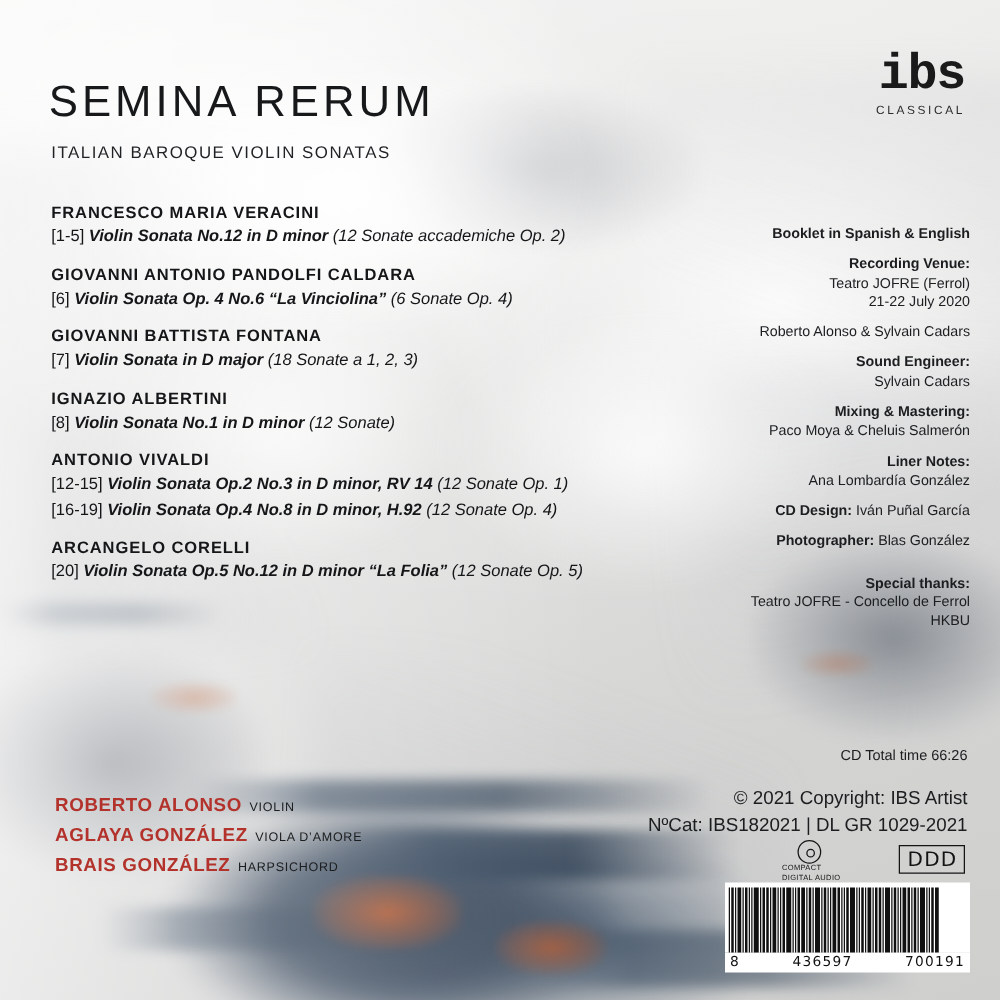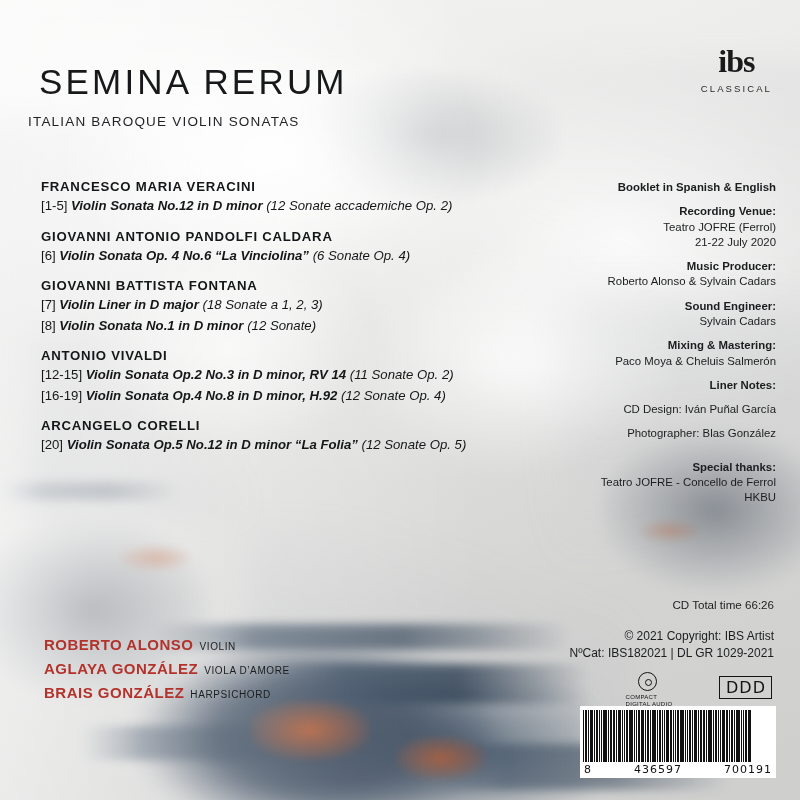--- a/index.html
+++ b/index.html
@@ -86,58 +86,57 @@
   }
   
   .logo {
     position: absolute;
     right: 28px;
     top: 42px;
     text-align: right;
     color: #1a1a1a;
   }
   .logo-mark {
-    font-family: Liberation Serif, serif;
+    font-family: Liberation Mono, monospace;
     font-weight: bold;
-    font-size: 32px;
+    font-size: 40px;
     letter-spacing: -1px;
     line-height: 38px;
-    text-align: center;
   }
   .logo-sub {
     font-size: 9.5px;
     letter-spacing: 2.1px;
     margin-top: 3px;
     color: #2a2a2a;
   }
 
   
   .title {
     position: absolute;
     left: 39px;
     top: 62px;
     font-size: 35px;
     letter-spacing: 3.2px;
     color: #16181a;
     font-weight: 400;
   }
   .subtitle {
     position: absolute;
-    left: 28px;
+    left: 41px;
     top: 114px;
     font-size: 13.5px;
     letter-spacing: 1.2px;
     color: #1f2124;
   }
 
   
   .tracklist {
     position: absolute;
     left: 41px;
-    top: 165px;
+    top: 148px;
     width: 540px;
   }
   .composer {
     font-size: 13.2px;
     font-weight: bold;
     letter-spacing: .75px;
     color: #141618;
     margin-top: 14px;
   }
   .work {
@@ -180,38 +179,38 @@
     top: 180px;
     width: 225px;
     text-align: right;
     color: #1b1d1f;
     font-size: 11.4px;
     line-height: 1.34;
   }
   .cr-block { margin-bottom: 9px; }
   .cr-head { font-weight: bold; }
   .cr-line { }
-  .cr-inline-head { font-weight: normal; }
+  .cr-inline-head { font-weight: bold; }
 
   .cdtime {
     position: absolute;
     right: 26px;
     top: 598px;
     width: 240px;
     text-align: right;
     font-size: 11.6px;
     color: #1b1d1f;
   }
   .copyright {
     position: absolute;
     right: 26px;
     top: 628px;
     width: 260px;
     text-align: right;
-    font-size: 12px;
+    font-size: 15px;
     color: #1b1d1f;
     line-height: 1.45;
   }
 
   
   .cd-logo {
     position: absolute;
     right: 120px;
     top: 672px;
     width: 66px;
@@ -335,31 +334,32 @@
         <div class="work"><span class="idx">[1-5]</span> <span class="bold">Violin Sonata No.12 in D minor</span> <span class="ital">(12 Sonate accademiche Op. 2)</span></div>
       </div>
 
       <div>
         <div class="composer">GIOVANNI ANTONIO PANDOLFI CALDARA</div>
         <div class="work"><span class="idx">[6]</span> <span class="bold">Violin Sonata Op. 4 No.6 “La Vinciolina”</span> <span class="ital">(6 Sonate Op. 4)</span></div>
       </div>
 
       <div>
         <div class="composer">GIOVANNI BATTISTA FONTANA</div>
-        <div class="work"><span class="idx">[7]</span> <span class="bold">Violin Liner in D major</span> <span class="ital">(18 Sonate a 1, 2, 3)</span></div>
-      </div>
-
-      <div>
+        <div class="work"><span class="idx">[7]</span> <span class="bold">Violin Sonata in D major</span> <span class="ital">(18 Sonate a 1, 2, 3)</span></div>
+      </div>
+
+      <div>
+        <div class="composer">IGNAZIO ALBERTINI</div>
         <div class="work"><span class="idx">[8]</span> <span class="bold">Violin Sonata No.1 in D minor</span> <span class="ital">(12 Sonate)</span></div>
       </div>
 
 
       <div>
         <div class="composer">ANTONIO VIVALDI</div>
-        <div class="work"><span class="idx">[12-15]</span> <span class="bold">Violin Sonata Op.2 No.3 in D minor, RV 14</span> <span class="ital">(11 Sonate Op. 2)</span></div>
+        <div class="work"><span class="idx">[12-15]</span> <span class="bold">Violin Sonata Op.2 No.3 in D minor, RV 14</span> <span class="ital">(12 Sonate Op. 1)</span></div>
       </div>
 
       <div>
         <div class="work"><span class="idx">[16-19]</span> <span class="bold">Violin Sonata Op.4 No.8 in D minor, H.92</span> <span class="ital">(12 Sonate Op. 4)</span></div>
       </div>
 
       <div>
         <div class="composer">ARCANGELO CORELLI</div>
         <div class="work"><span class="idx">[20]</span> <span class="bold">Violin Sonata Op.5 No.12 in D minor “La Folia”</span> <span class="ital">(12 Sonate Op. 5)</span></div>
       </div>
@@ -381,33 +381,33 @@
     <div class="credits">
       <div class="cr-block">
         <div class="cr-head">Booklet in Spanish &amp; English</div>
       </div>
       <div class="cr-block">
         <div class="cr-head">Recording Venue:</div>
         <div class="cr-line">Teatro JOFRE (Ferrol)</div>
         <div class="cr-line">21-22 July 2020</div>
       </div>
       <div class="cr-block">
-        <div class="cr-head">Music Producer:</div>
         <div class="cr-line">Roberto Alonso &amp; Sylvain Cadars</div>
       </div>
       <div class="cr-block">
         <div class="cr-head">Sound Engineer:</div>
         <div class="cr-line">Sylvain Cadars</div>
       </div>
       <div class="cr-block">
         <div class="cr-head">Mixing &amp; Mastering:</div>
         <div class="cr-line">Paco Moya &amp; Cheluis Salmerón</div>
       </div>
       <div class="cr-block">
         <div class="cr-head">Liner Notes:</div>
+        <div class="cr-line">Ana Lombardía González</div>
       </div>
       <div class="cr-block">
         <span class="cr-inline-head">CD Design:</span>
         <span>Iván Puñal García</span>
       </div>
       <div class="cr-block">
         <span class="cr-inline-head">Photographer:</span>
         <span>Blas González</span>
       </div>
       <div class="cr-block" style="margin-top:18px;">

